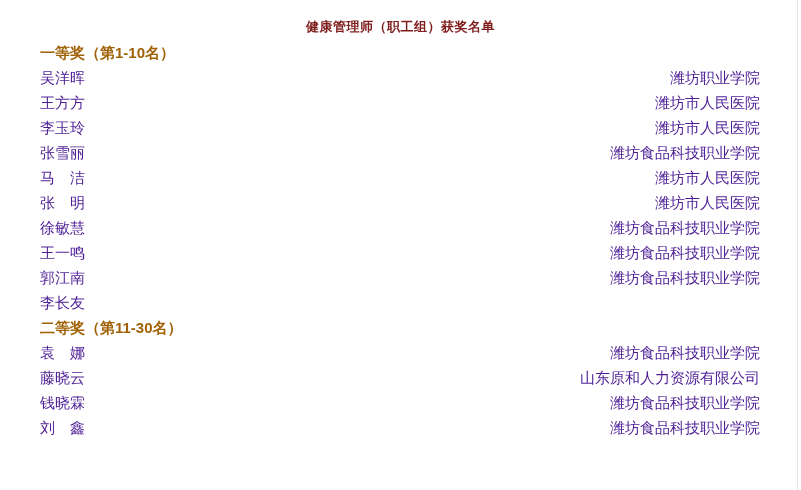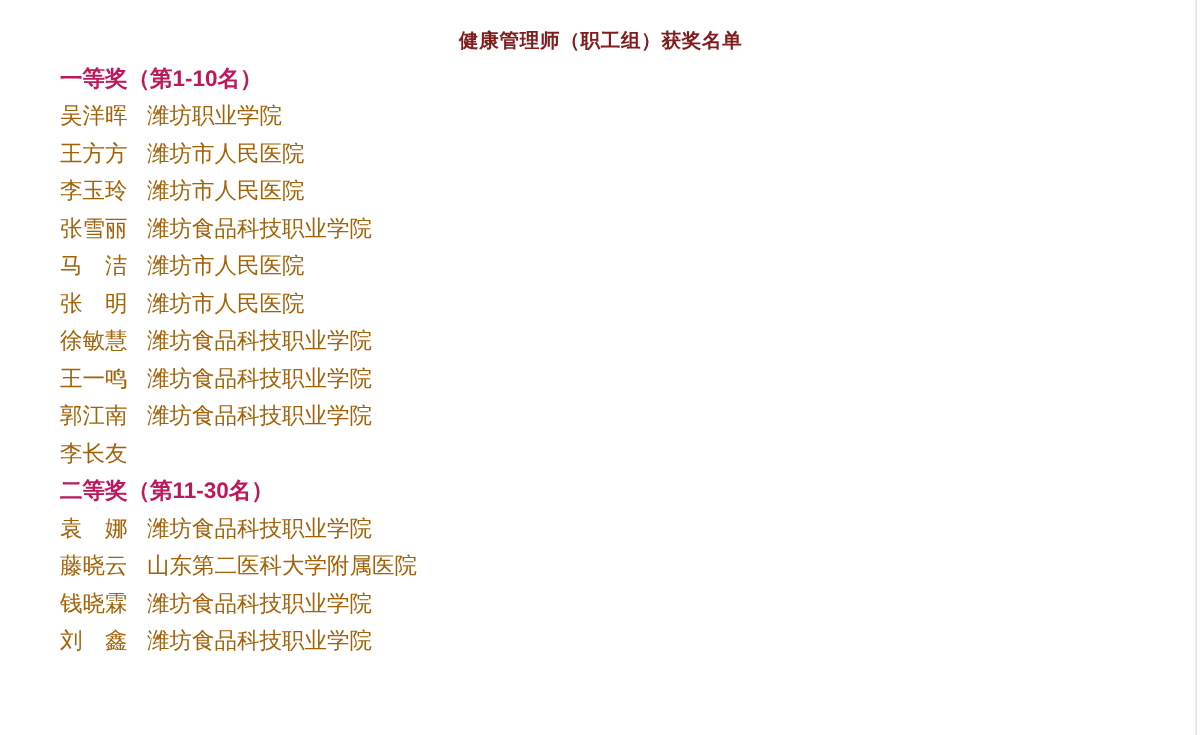--- a/index.html
+++ b/index.html
@@ -38,29 +38,30 @@
     position: absolute;
     left: 40px;
     top: 40px;
     width: 720px;
   }
   .section-header {
     height: 25px;
     line-height: 25px;
     font-size: 15px;
     font-weight: 700;
-    color: #be185d;
+    color: #a16207;
   }
   .row {
     height: 25px;
     line-height: 25px;
     font-size: 15px;
-    color: #a16207;
+    color: #4c1d95;
     display: flex;
     align-items: center;
+    justify-content: space-between;
   }
   .name {
     display: inline-block;
     width: 45px;
     margin-right: 13px;
     white-space: pre;
     flex: 0 0 auto;
   }
   .org {
     white-space: pre;
@@ -118,21 +119,21 @@
     </div>
 
     <div class="section-header">二等奖（第11-30名）</div>
 
     <div class="row">
       <span class="name">袁　娜</span>
       <span class="org">潍坊食品科技职业学院</span>
     </div>
     <div class="row">
       <span class="name">藤晓云</span>
-      <span class="org">山东第二医科大学附属医院</span>
+      <span class="org">山东原和人力资源有限公司</span>
     </div>
     <div class="row">
       <span class="name">钱晓霖</span>
       <span class="org">潍坊食品科技职业学院</span>
     </div>
     <div class="row">
       <span class="name">刘　鑫</span>
       <span class="org">潍坊食品科技职业学院</span>
     </div>
 

